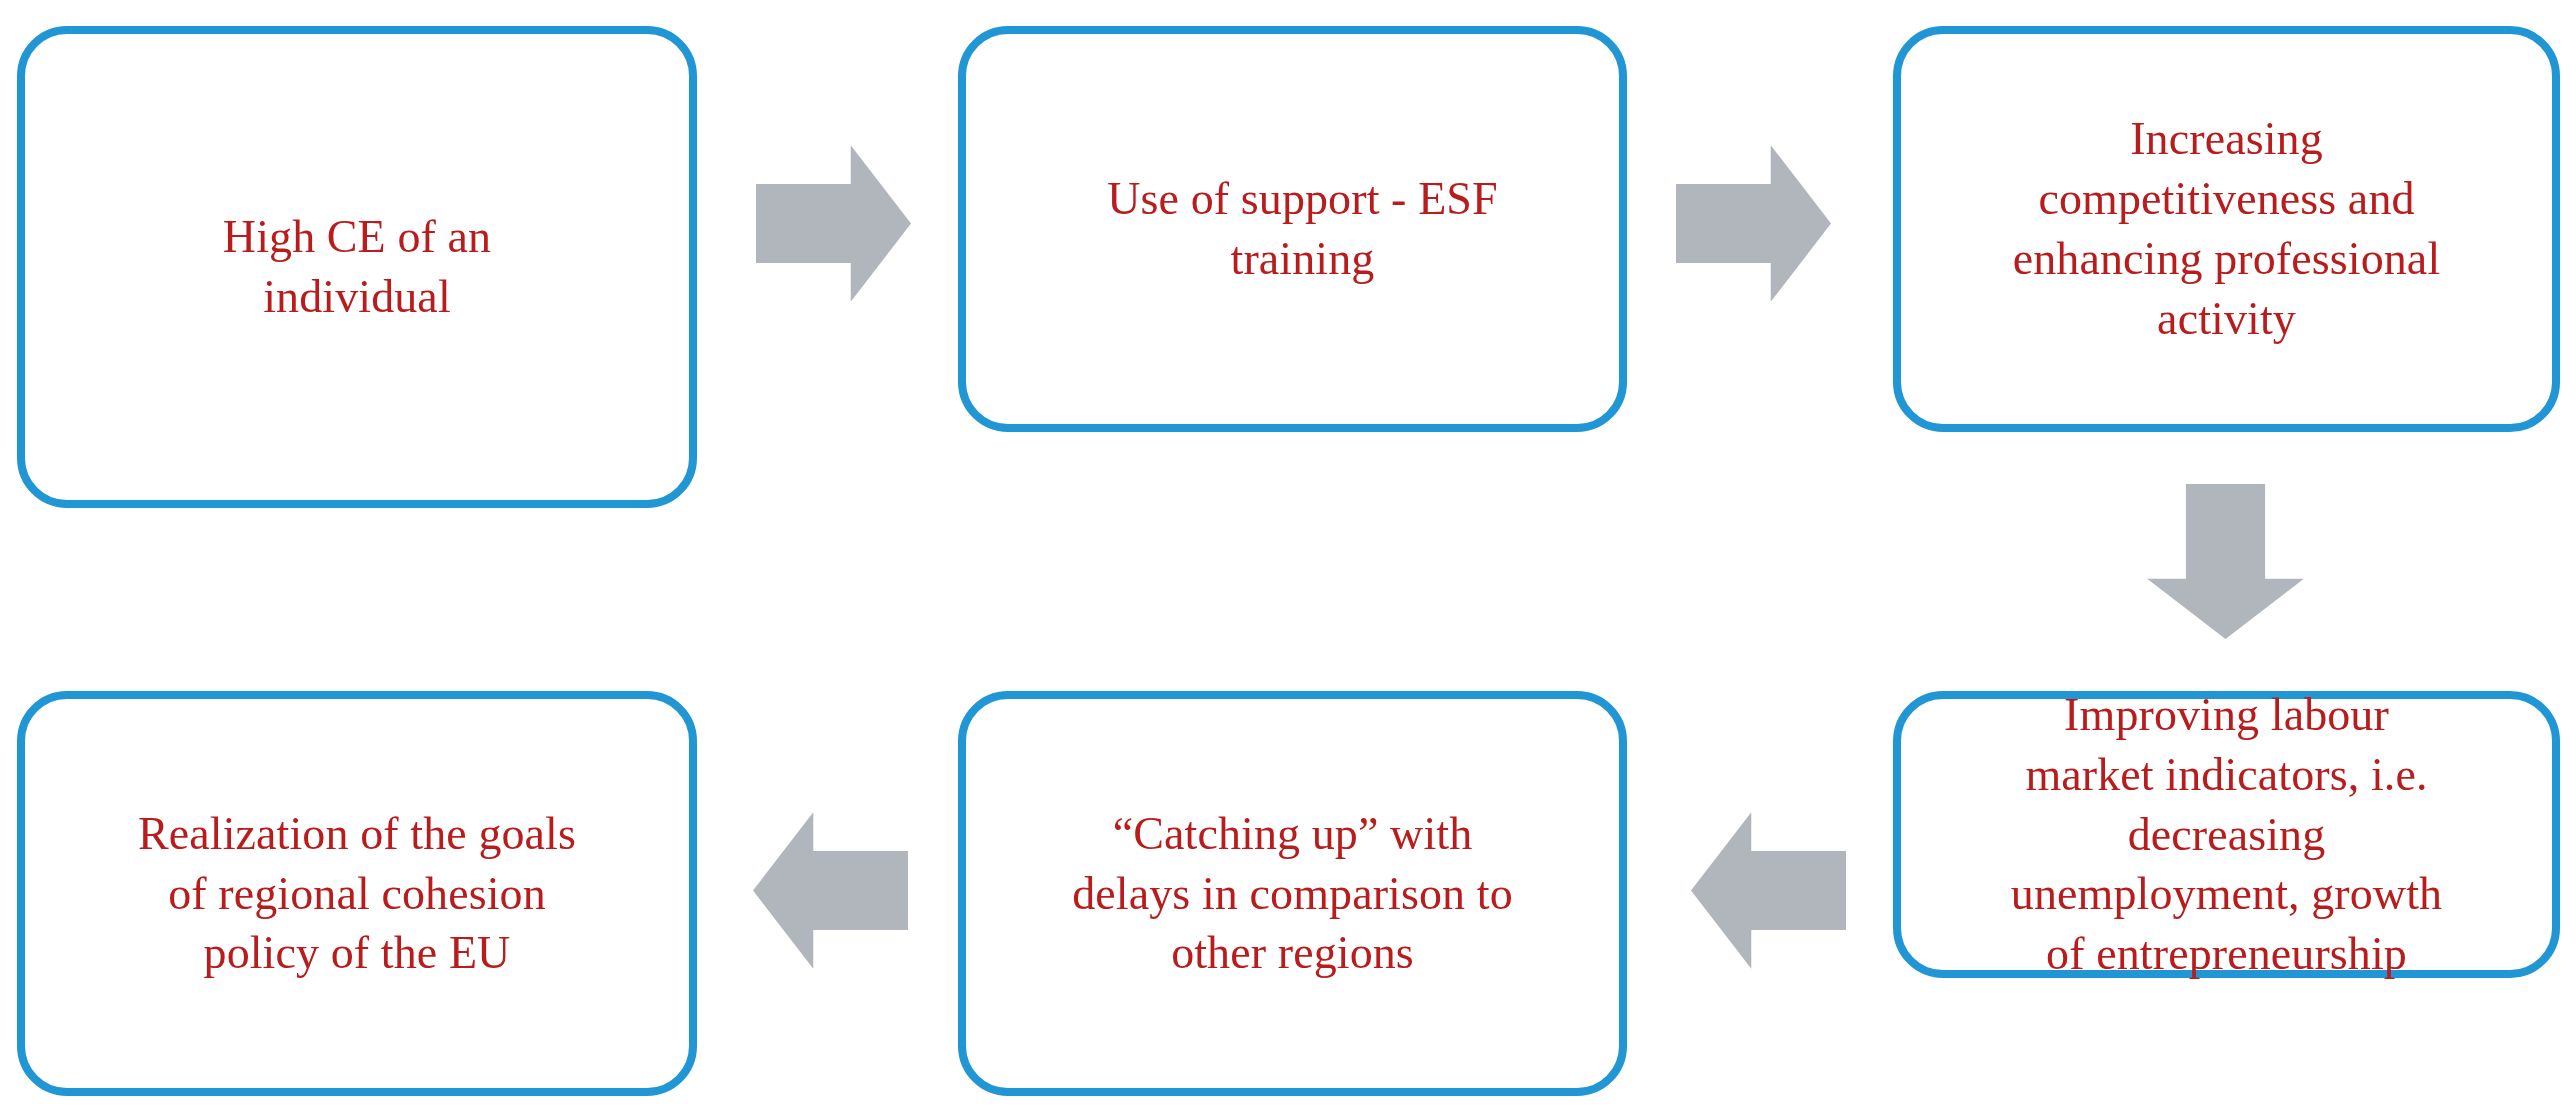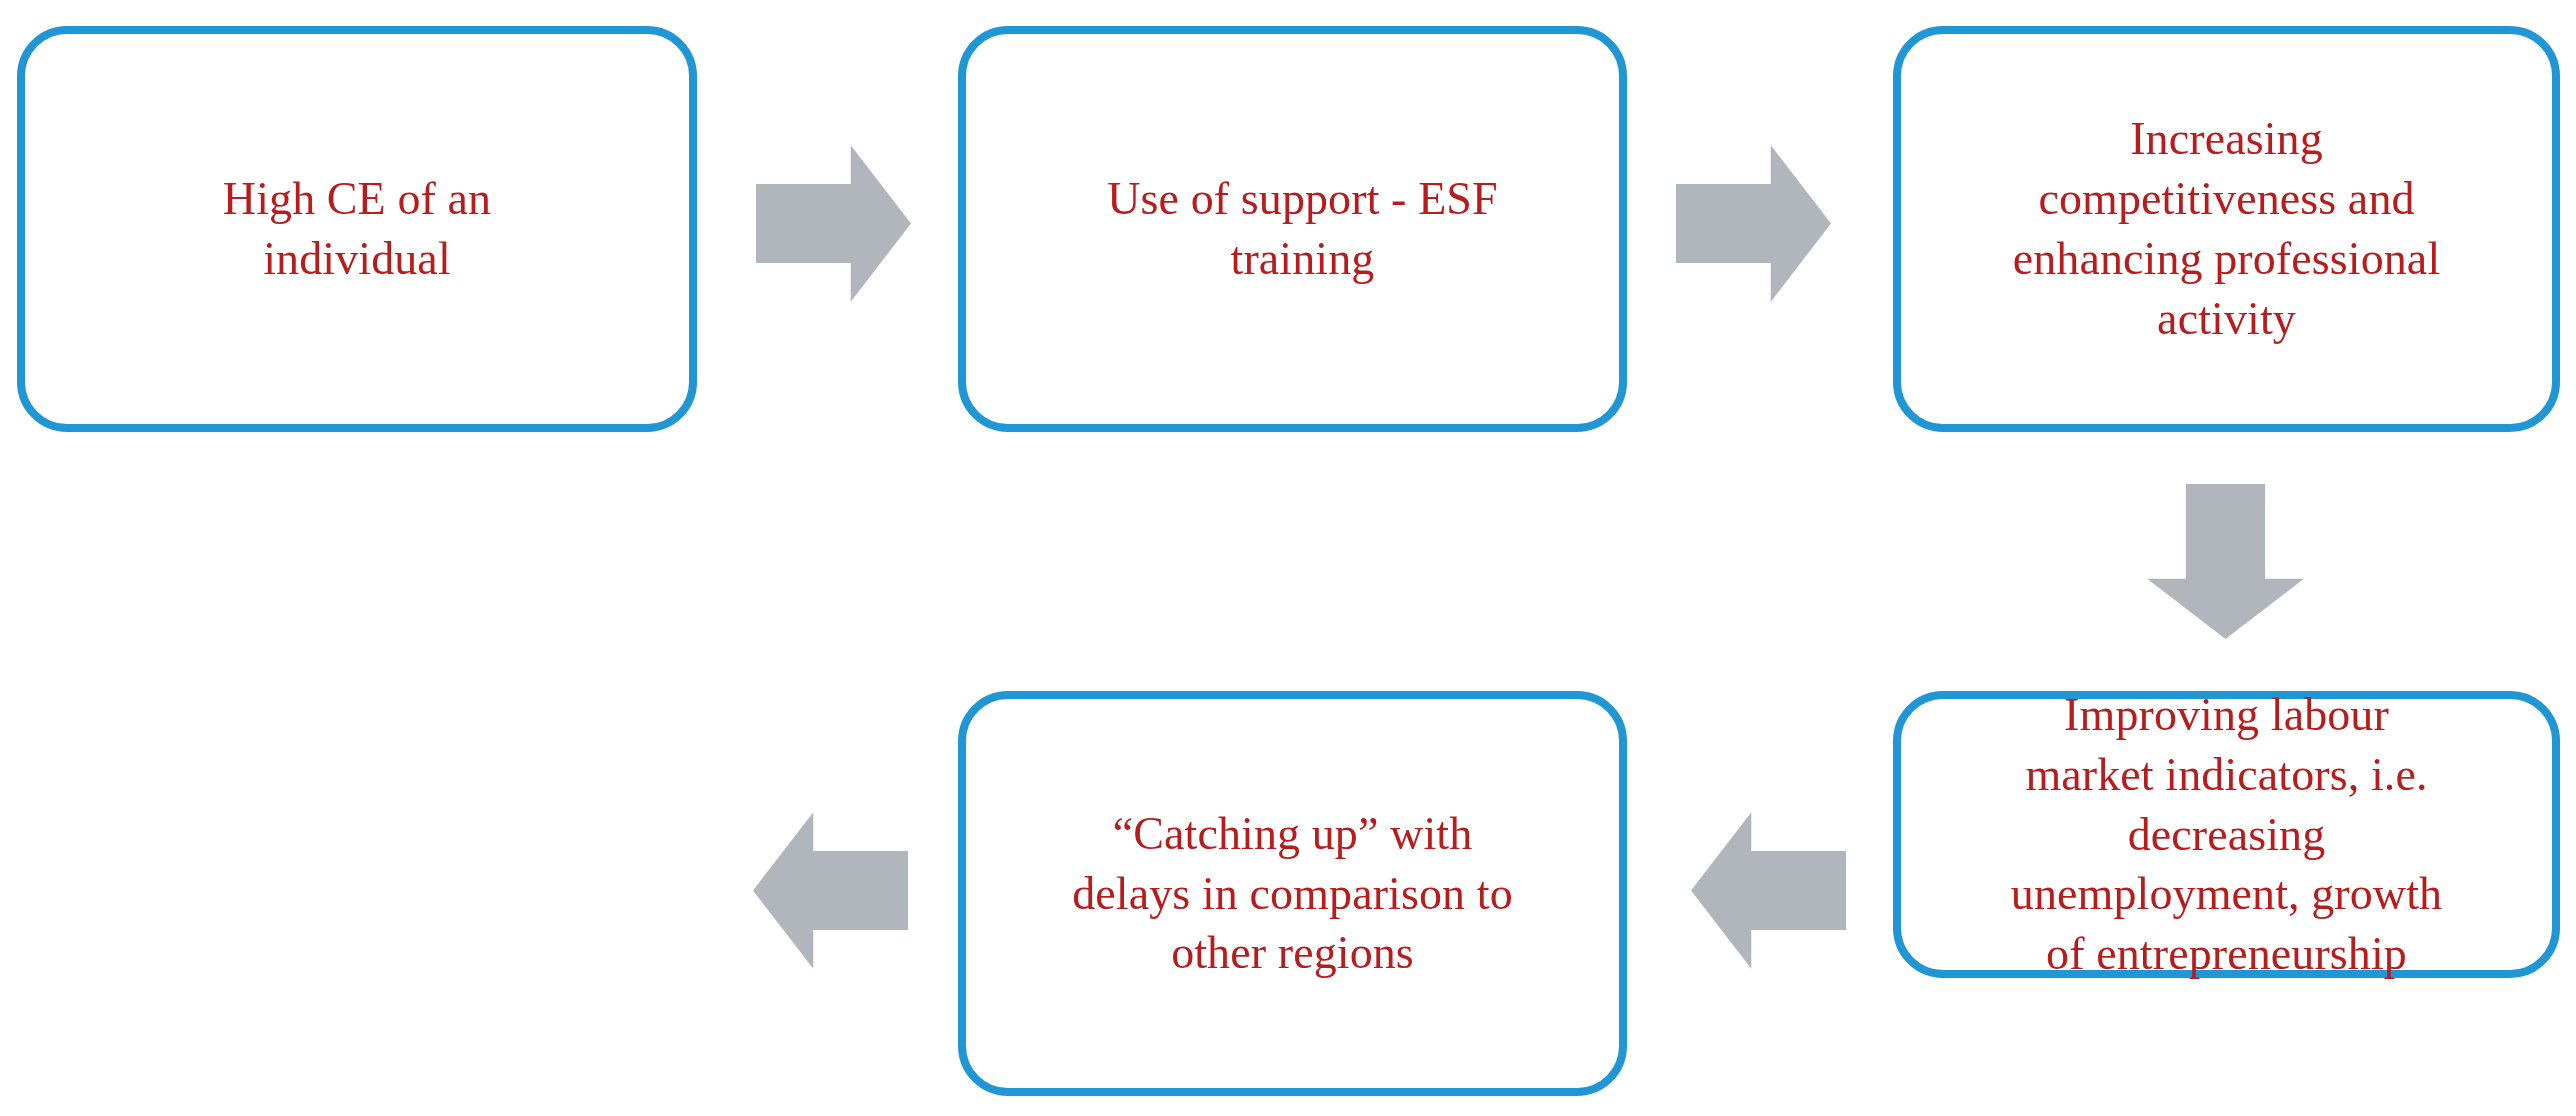--- a/index.html
+++ b/index.html
@@ -38,21 +38,21 @@
     color: #b91c1c;
     font-size: 46px;
     line-height: 1.30;
     letter-spacing: 0.1px;
     padding: 0 12px;
     box-sizing: border-box;
     white-space: pre-line;
   }
 
   
-  #box-1 { left: 17px;   top: 26px;  width: 680px; height: 406px; }
+  #box-1 { left: 17px;   top: 26px;  width: 680px; height: 482px; }
   #box-2 { left: 958px; top: 26px;  width: 669px; height: 406px; padding-left: 20px; }
   #box-3 { left: 1893px; top: 26px;  width: 667px; height: 406px; }
   #box-4 { left: 1893px; top: 691px; width: 667px; height: 287px; }
   #box-5 { left: 958px; top: 691px; width: 669px; height: 405px; }
   #box-6 { left: 17px;   top: 691px; width: 680px; height: 405px; }
 
   #box-3 .proc-label { font-size: 46px; }
   #box-4 .proc-label { font-size: 46px; }
 
   
@@ -127,15 +127,20 @@
 delays in comparison to
 other regions</span>
   </div>
 
   <div class="arrow" id="arrow-5">
     <svg viewBox="0 0 180 182" xmlns="http://www.w3.org/2000/svg" aria-hidden="true">
       <polygon points="180,45 70,45 70,0 0,91 70,182 70,137 180,137" fill="#B0B6BC"></polygon>
     </svg>
   </div>
 
+  <div class="proc-box" id="box-6">
+    <span class="proc-label">Realization of the goals
+of regional cohesion
+policy of the EU</span>
+  </div>
 
 </div>
 
 
 </body></html>

